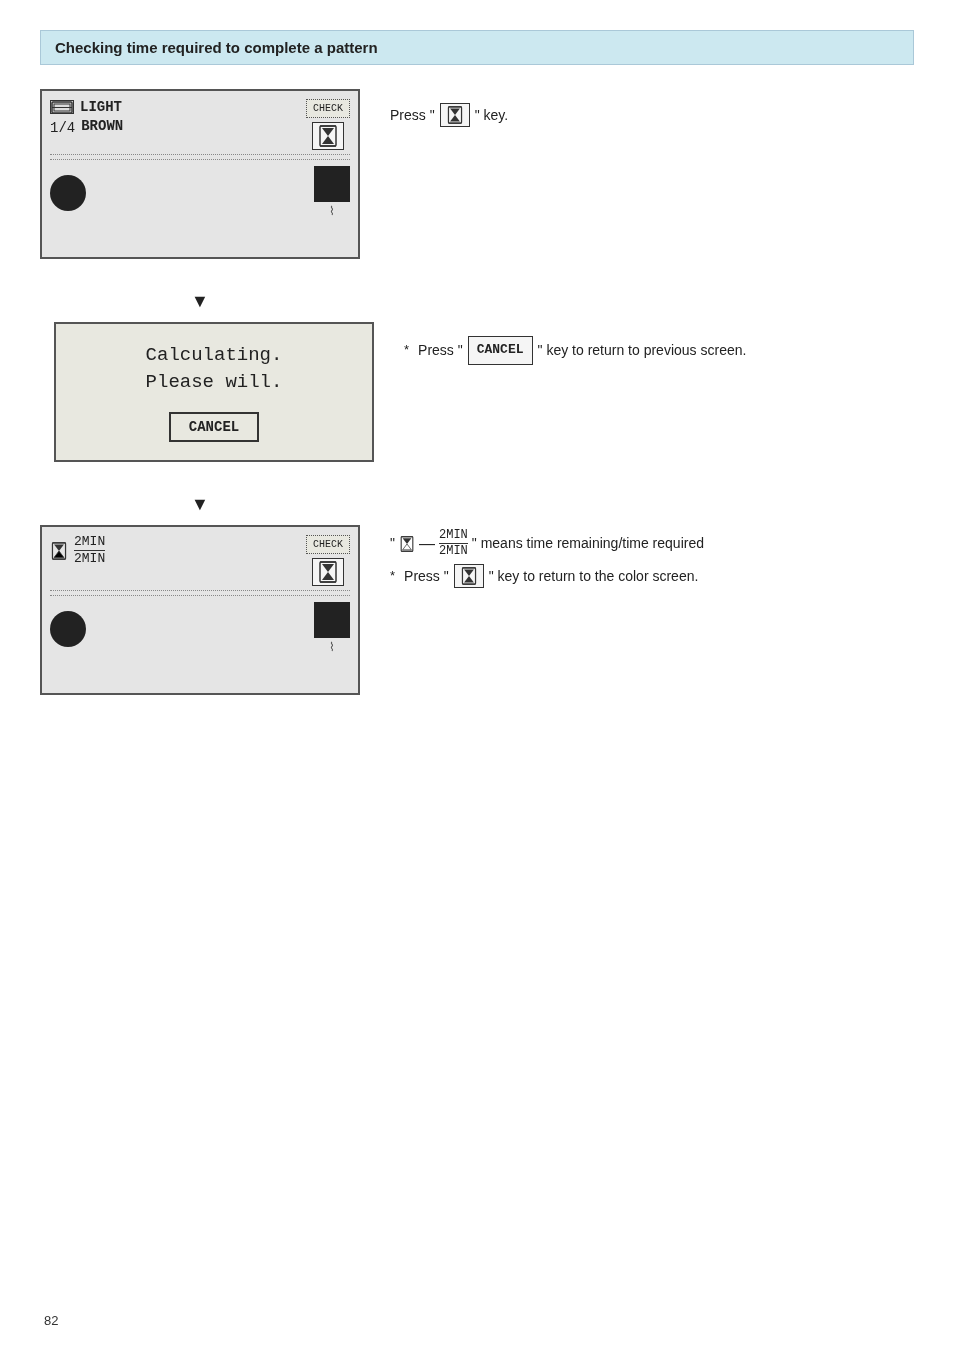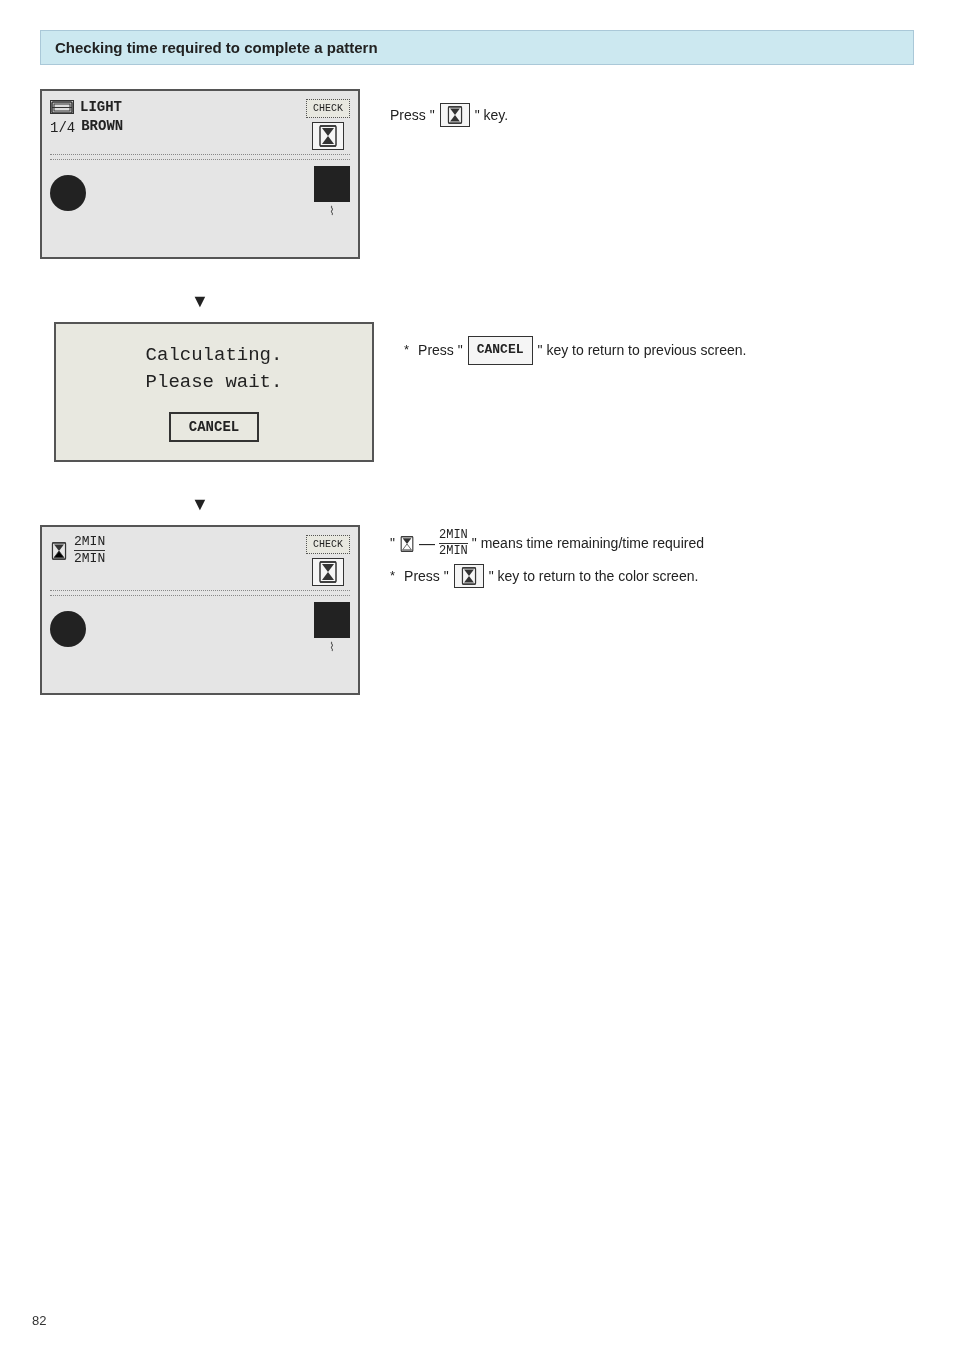--- a/index.html
+++ b/index.html
@@ -226,21 +226,21 @@
 
     .inline-fraction-line {
       width: 100%;
       border-top: 1px solid #333;
       margin: 1px 0;
     }
 
     .page-num {
       position: absolute;
       bottom: 20px;
-      left: 32px;
+      left: 44px;
       font-size: 13px;
       color: #333;
     }
 
     .row3-desc {
       flex: 1;
       padding-top: 4px;
       font-size: 14px;
       line-height: 1.6;
     }
@@ -330,21 +330,21 @@
   </div>
 
   <div class="down-arrow">▼</div>
 
   <div class="step-row" style="margin-top:6px;padding-left:14px;">
     <div class="left-screens">
 
       <div class="screen2">
         <div class="calc-text">
           <div>Calculating.</div>
-          <div>Please wait.</div>
+          <div>Please will.</div>
         </div>
         <div class="cancel-button-lcd">
           <span>CANCEL</span>
         </div>
       </div>
     </div>
 
     <div class="step-desc">
       <div class="press-line">
         <span class="bullet">*</span>

